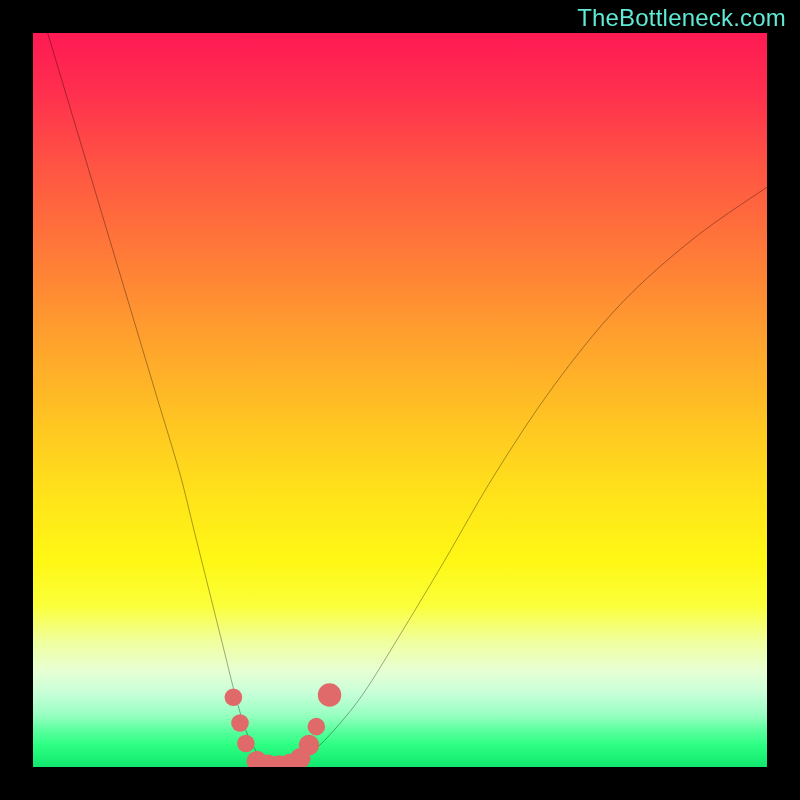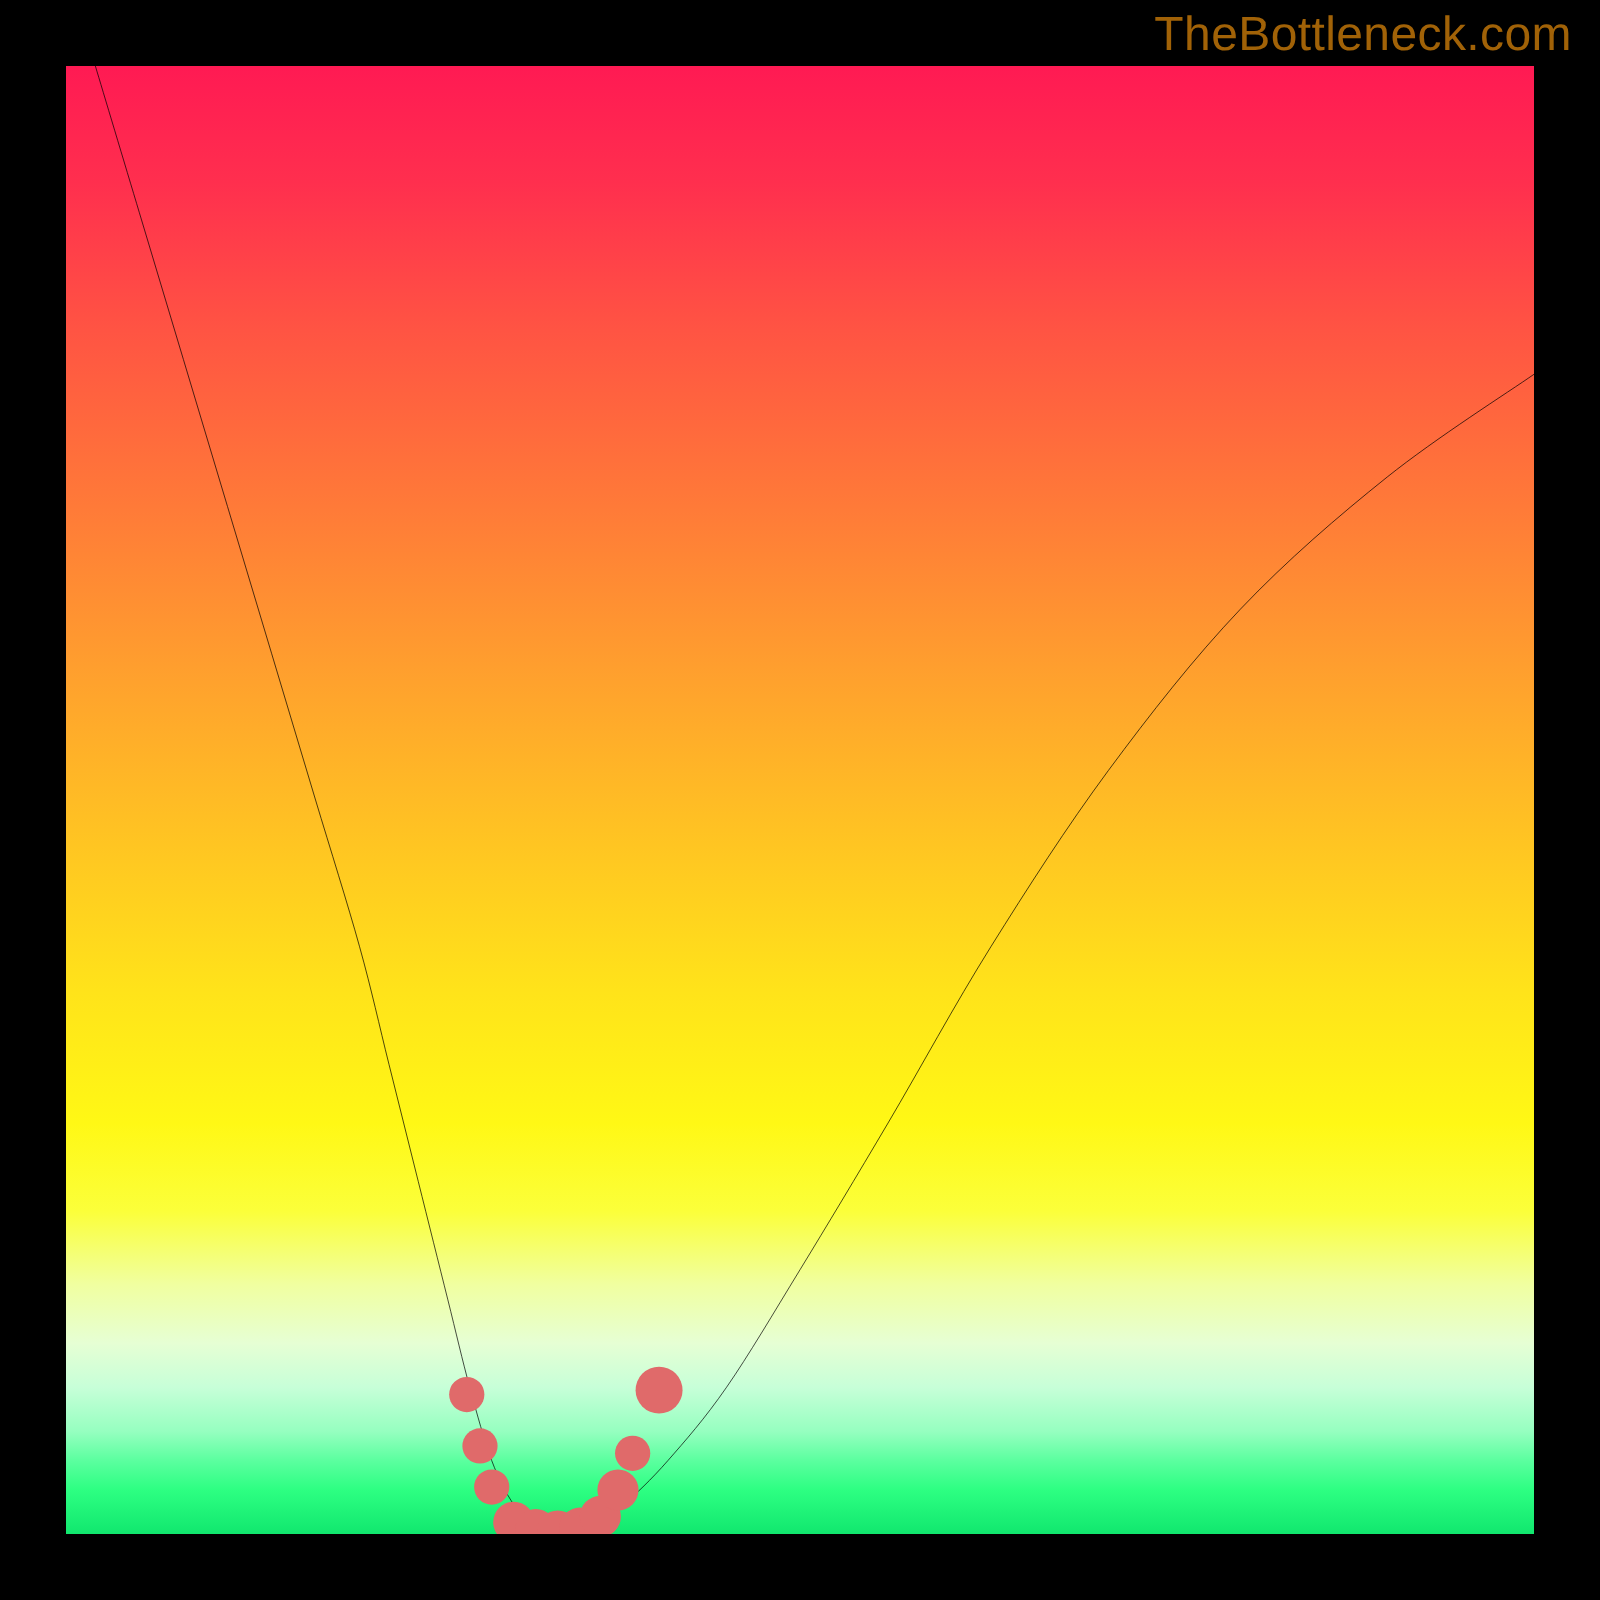--- a/index.html
+++ b/index.html
@@ -51,21 +51,21 @@
   .curve-svg {
     position: absolute;
     inset: 0;
     width: 100%;
     height: 100%;
   }
   .watermark {
     position: absolute;
     top: 4px;
     right: 14px;
-    color: #a16207;
+    color: #5eead4;
     font-size: 24px;
     font-weight: 400;
     letter-spacing: 0.2px;
     user-select: none;
   }
 </style>
 </head>
 <body>
 
 <div class="frame">

